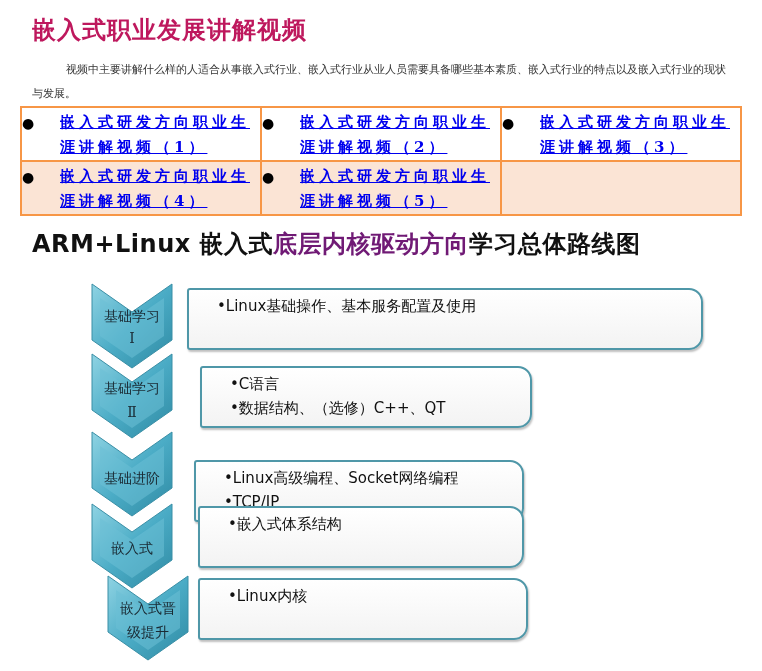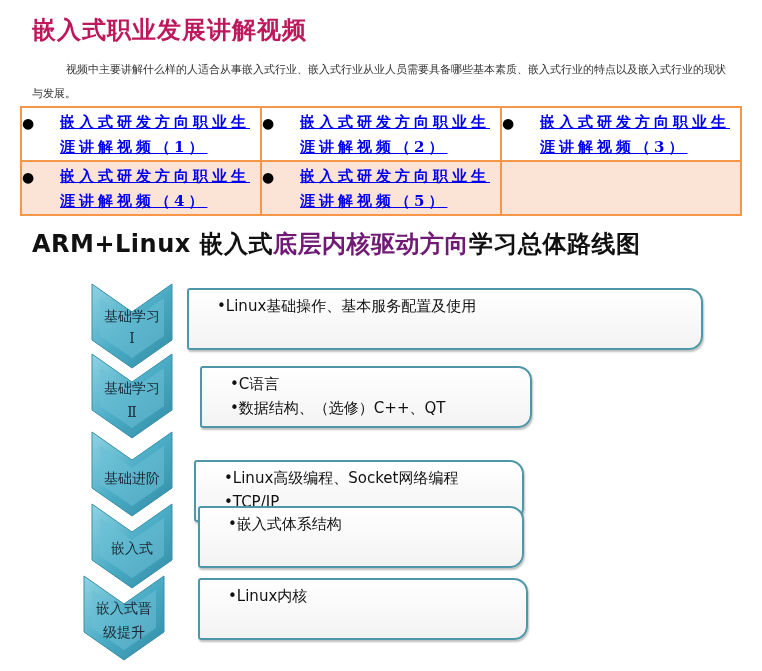--- a/index.html
+++ b/index.html
@@ -129,21 +129,21 @@
 <div class="chev" style="left:90px; top:502px;">
   <svg width="84" height="88">
       <use href="#chevron"></use>
     </svg>
   <div class="chev-label" style="top:34px;">嵌入式</div>
 </div>
 <div class="box" style="left:198px; top:506px; width:326px; height:62px;">
   <div class="line">•嵌入式体系结构</div>
 </div>
 
-<div class="chev" style="left:82px; top:574px;">
+<div class="chev" style="left:106px; top:574px;">
   <svg width="84" height="88">
       <use href="#chevron"></use>
     </svg>
   <div class="chev-label" style="top:22px;">嵌入式晋</div>
   <div class="chev-label" style="top:46px;">级提升</div>
 </div>
 <div class="box" style="left:198px; top:578px; width:330px; height:62px;">
   <div class="line">•Linux内核</div>
 </div>
 

